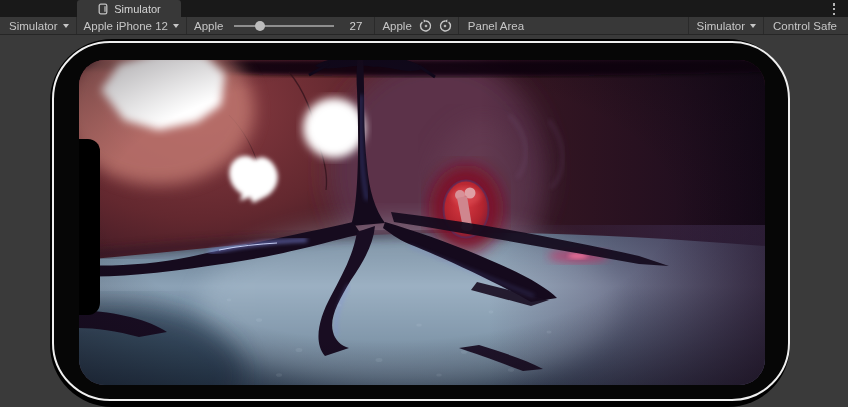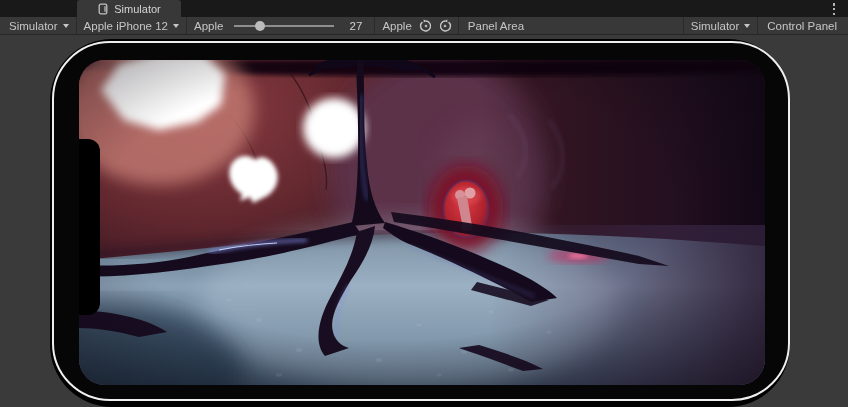--- a/index.html
+++ b/index.html
@@ -105,21 +105,21 @@
       <span>Panel Area</span>
     </div>
     <div class="spacer"></div>
     <div class="sep"></div>
     <div class="tb-item">
       <span>Simulator</span>
       <span class="caret"></span>
     </div>
     <div class="sep"></div>
     <div class="btn">
-      <span>Control Panel</span>
+      <span>Control Safe</span>
     </div>
   </div>
 
   <div class="viewport">
     <div class="phone-chin"></div>
     <div class="phone">
       <div class="screen">
         <svg viewBox="0 0 686 325" preserveAspectRatio="none">
           <defs>
             <filter id="b2">

